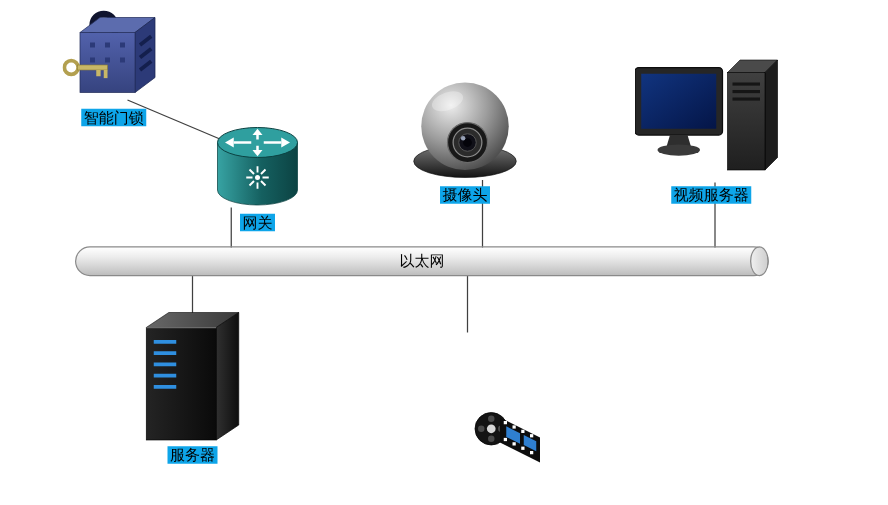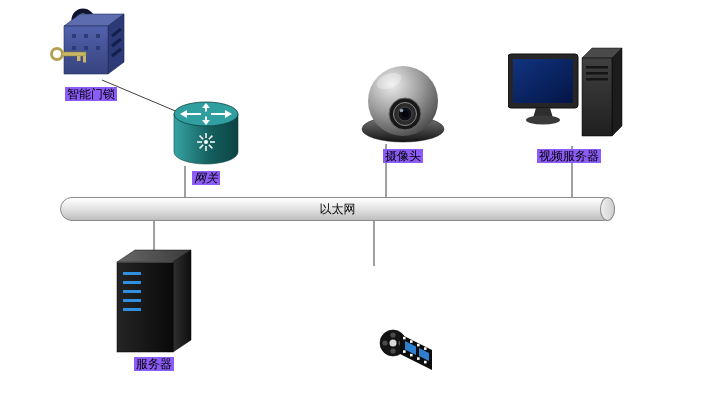--- a/index.html
+++ b/index.html
@@ -3,21 +3,21 @@
 <meta charset="utf-8">
 <style>
   * { margin:0; padding:0; box-sizing:border-box; }
   html,body { background:#ffffff; }
   body { font-family:"DejaVu Sans","Liberation Sans",sans-serif; }
   .canvas { position:relative; width:710px; height:404px; background:#ffffff; overflow:hidden; }
   .connections { position:absolute; left:0; top:0; z-index:1; }
   .node { position:absolute; display:flex; flex-direction:column; align-items:center; z-index:3; }
   .node-label {
     font-size:12px; color:#000; line-height:14px; margin-top:3px;
-    background:#8b5cf6; padding:0 2px; white-space:nowrap; text-align:center;
+    background:#0ea5e9; padding:0 2px; white-space:nowrap; text-align:center;
   }
   .bus {
     position:absolute; left:60px; top:197px; width:555px; height:24px; z-index:2;
     background:linear-gradient(#ffffff, #ececec 35%, #c9c9c9 85%, #bdbdbd);
     border:1px solid #8a8a8a; border-radius:12px;
   }
   .bus-cap {
     position:absolute; right:-1px; top:-1px; width:15px; height:24px;
     border:1px solid #8a8a8a; border-radius:50%;
     background:linear-gradient(90deg,#efefef,#cfcfcf);
@@ -114,21 +114,21 @@
       <g>
         <circle cx="7" cy="48" r="5.5" fill="none" stroke="#b3a050" stroke-width="3"></circle>
         <rect x="12" y="46" width="24" height="4" fill="#c8b767" stroke="#8f7f35" stroke-width="0.5"></rect>
         <rect x="27" y="50" width="3.5" height="5" fill="#c8b767"></rect>
         <rect x="33" y="50" width="3" height="6.5" fill="#c8b767"></rect>
       </g>
     </svg>
     <div class="node-label">智能门锁</div>
   </div>
 
-  <div class="node" style="left:168px; top:98px; width:76px;font-style:italic;">
+  <div class="node" style="left:168px; top:98px; width:76px;">
     <svg width="68" height="70" viewBox="0 0 68 70">
       <path d="M2,16 v38 a32,12 0 0 0 64,0 V16" fill="url(#gwBody)" stroke="#0c4343" stroke-width="0.6"></path>
       <ellipse cx="34" cy="16" rx="32" ry="12" fill="#2f9f9f" stroke="#0c4343" stroke-width="0.8"></ellipse>
       <g fill="#ffffff" stroke="#ffffff">
         <polygon points="8,16 15,12 15,20" stroke="none"></polygon>
           <line x1="15" y1="16" x2="29" y2="16" stroke-width="2"></line>
         <polygon points="60,16 53,12 53,20" stroke="none"></polygon>
           <line x1="39" y1="16" x2="53" y2="16" stroke-width="2"></line>
         <polygon points="34,5 30,10 38,10" stroke="none"></polygon>
           <line x1="34" y1="10" x2="34" y2="13.5" stroke-width="2"></line>
@@ -143,21 +143,21 @@
           <line x1="34" y1="48" x2="34" y2="53"></line>
         <line x1="36.8" y1="41.2" x2="40.4" y2="37.6"></line>
           <line x1="31.2" y1="41.2" x2="27.6" y2="37.6"></line>
         <line x1="36.8" y1="46.8" x2="40.4" y2="50.4"></line>
           <line x1="31.2" y1="46.8" x2="27.6" y2="50.4"></line>
       </g>
     </svg>
     <div class="node-label">网关</div>
   </div>
 
-  <div class="node" style="left:358px; top:64px; width:90px;justify-content:space-between;">
+  <div class="node" style="left:327px; top:64px; width:90px;justify-content:space-between;">
     <svg width="86" height="82" viewBox="0 0 86 82">
       <ellipse cx="43" cy="65" rx="41" ry="13" fill="url(#camBase)" stroke="#0a0a0a" stroke-width="0.5"></ellipse>
       <circle cx="43" cy="37" r="35" fill="url(#camDome)"></circle>
       <ellipse cx="29" cy="17" rx="13" ry="7" fill="#ffffff" opacity="0.3" transform="rotate(-20 29 17)"></ellipse>
       <circle cx="45" cy="50" r="16" fill="#181818" stroke="#6a6a6a" stroke-width="1"></circle>
       <circle cx="45" cy="50" r="11.5" fill="#2b2b2b" stroke="#8a8a8a" stroke-width="1"></circle>
       <circle cx="45" cy="50" r="7" fill="#101018" stroke="#555555" stroke-width="0.8"></circle>
       <circle cx="45" cy="50" r="3.5" fill="#04040a"></circle>
       <circle cx="41.5" cy="46.5" r="1.8" fill="#b9c4dd" opacity="0.8"></circle>
     </svg>

